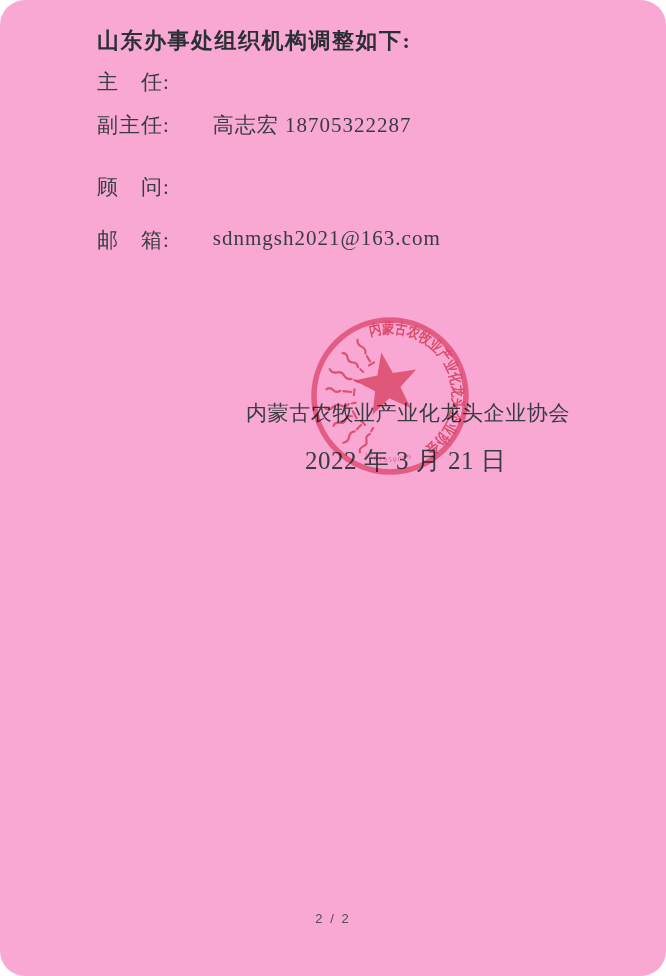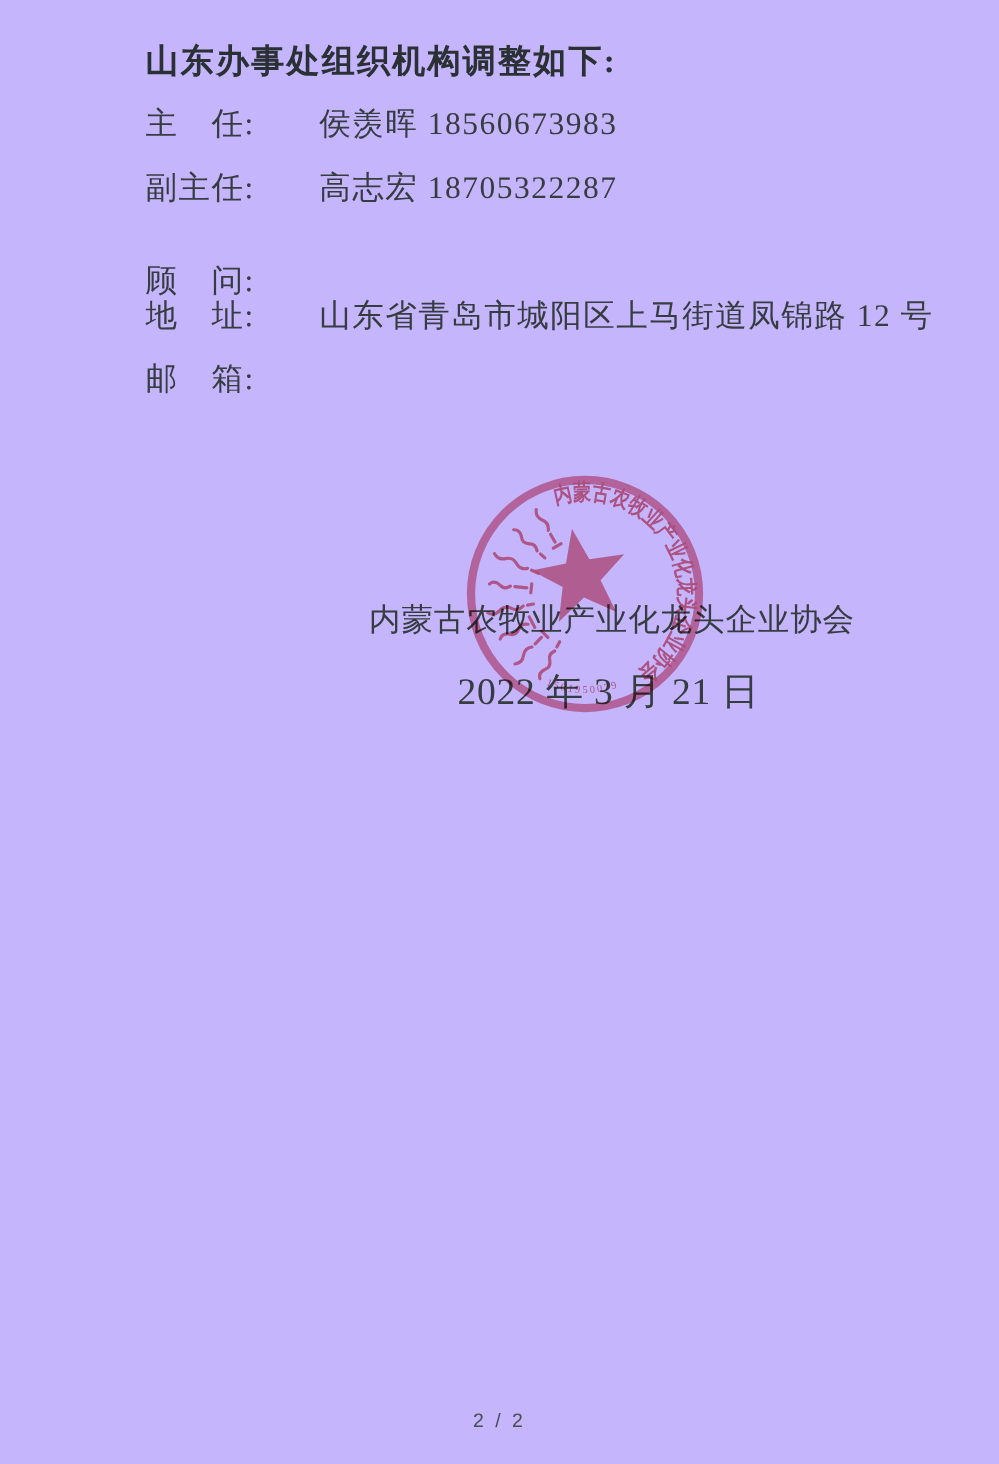--- a/index.html
+++ b/index.html
@@ -1,88 +1,85 @@
 <!DOCTYPE html>
 <html><head>
 <meta charset="utf-8">
 <style>
   html,body{margin:0;padding:0;background:#ffffff;}
   .page{
     position:relative;
     width:666px;height:976px;
-    background:#c4b5fd;
+    background:#f9a8d4;
     font-family:"Liberation Serif","DejaVu Serif",serif;
     overflow:hidden;
+    border-radius:25px;
   }
   .title{
     position:absolute;left:97px;top:26px;margin:0;
     font-size:22px;font-weight:bold;color:#2b3035;
     letter-spacing:1.5px;white-space:nowrap;
   }
   .row{
     position:absolute;left:97px;
     font-size:21px;color:#373c41;letter-spacing:1px;
     white-space:nowrap;display:flex;gap:36px;
   }
   .row .label{flex:none;}
   .row .value{margin-left:7px;}
   .row-0{top:68px;}
   .row-1{top:111px;font-family:Liberation Serif, serif;}
   .row-2{top:153px;margin-top:20px;}
   .row-3{top:196px;}
-  .row-4{top:238px;}
+  .row-4{top:226px;}
   .signature{
     position:absolute;left:246px;top:399px;
     font-size:21px;color:#373c41;letter-spacing:0.6px;
     white-space:nowrap;
   }
   .date{
     position:absolute;left:305px;top:444px;
     font-size:25px;color:#373c41;letter-spacing:0.5px;
     white-space:nowrap;
   }
   .seal{
     position:absolute;left:280px;top:286px;
     width:220px;height:220px;
     mix-blend-mode:multiply;
     opacity:0.82;
     pointer-events:none;
   }
   .seal text{font-family:"Liberation Serif","DejaVu Serif",serif;}
   .footer{
-    position:absolute;left:0;right:0;top:939px;
+    position:absolute;left:0;right:0;top:911px;
     text-align:center;
     font-family:"Liberation Sans","DejaVu Sans",sans-serif;
     font-size:13px;color:#4a4f53;letter-spacing:2px;
   }
 </style>
 </head>
 <body>
 
 <div class="page">
 
   <h1 class="title">山东办事处组织机构调整如下:</h1>
 
   <div class="row row-0">
     <span class="label">主　任:</span>
-    <span class="value">侯羡晖 18560673983</span>
   </div>
   <div class="row row-1">
     <span class="label">副主任:</span>
     <span class="value">高志宏 18705322287</span>
   </div>
   <div class="row row-2">
     <span class="label">顾　问:</span>
   </div>
-  <div class="row row-3">
-    <span class="label">地　址:</span>
-    <span class="value">山东省青岛市城阳区上马街道凤锦路 12 号</span>
-  </div>
   <div class="row row-4">
     <span class="label">邮　箱:</span>
+    <span class="value">sdnmgsh2021@163.com</span>
   </div>
 
   <div class="signature">内蒙古农牧业产业化龙头企业协会</div>
   <div class="date">2022 年 3 月 21 日</div>
 
   <svg class="seal" viewBox="0 0 220 220" aria-hidden="true">
     <defs>
       <path id="seal-arc-top" d="M 90.5 50.1 A 63 63 0 0 1 143.4 163.4" fill="none"></path>
       <path id="seal-arc-bottom" d="M 82.1 169.8 A 66 66 0 0 0 137.9 169.8" fill="none"></path>
     </defs>

